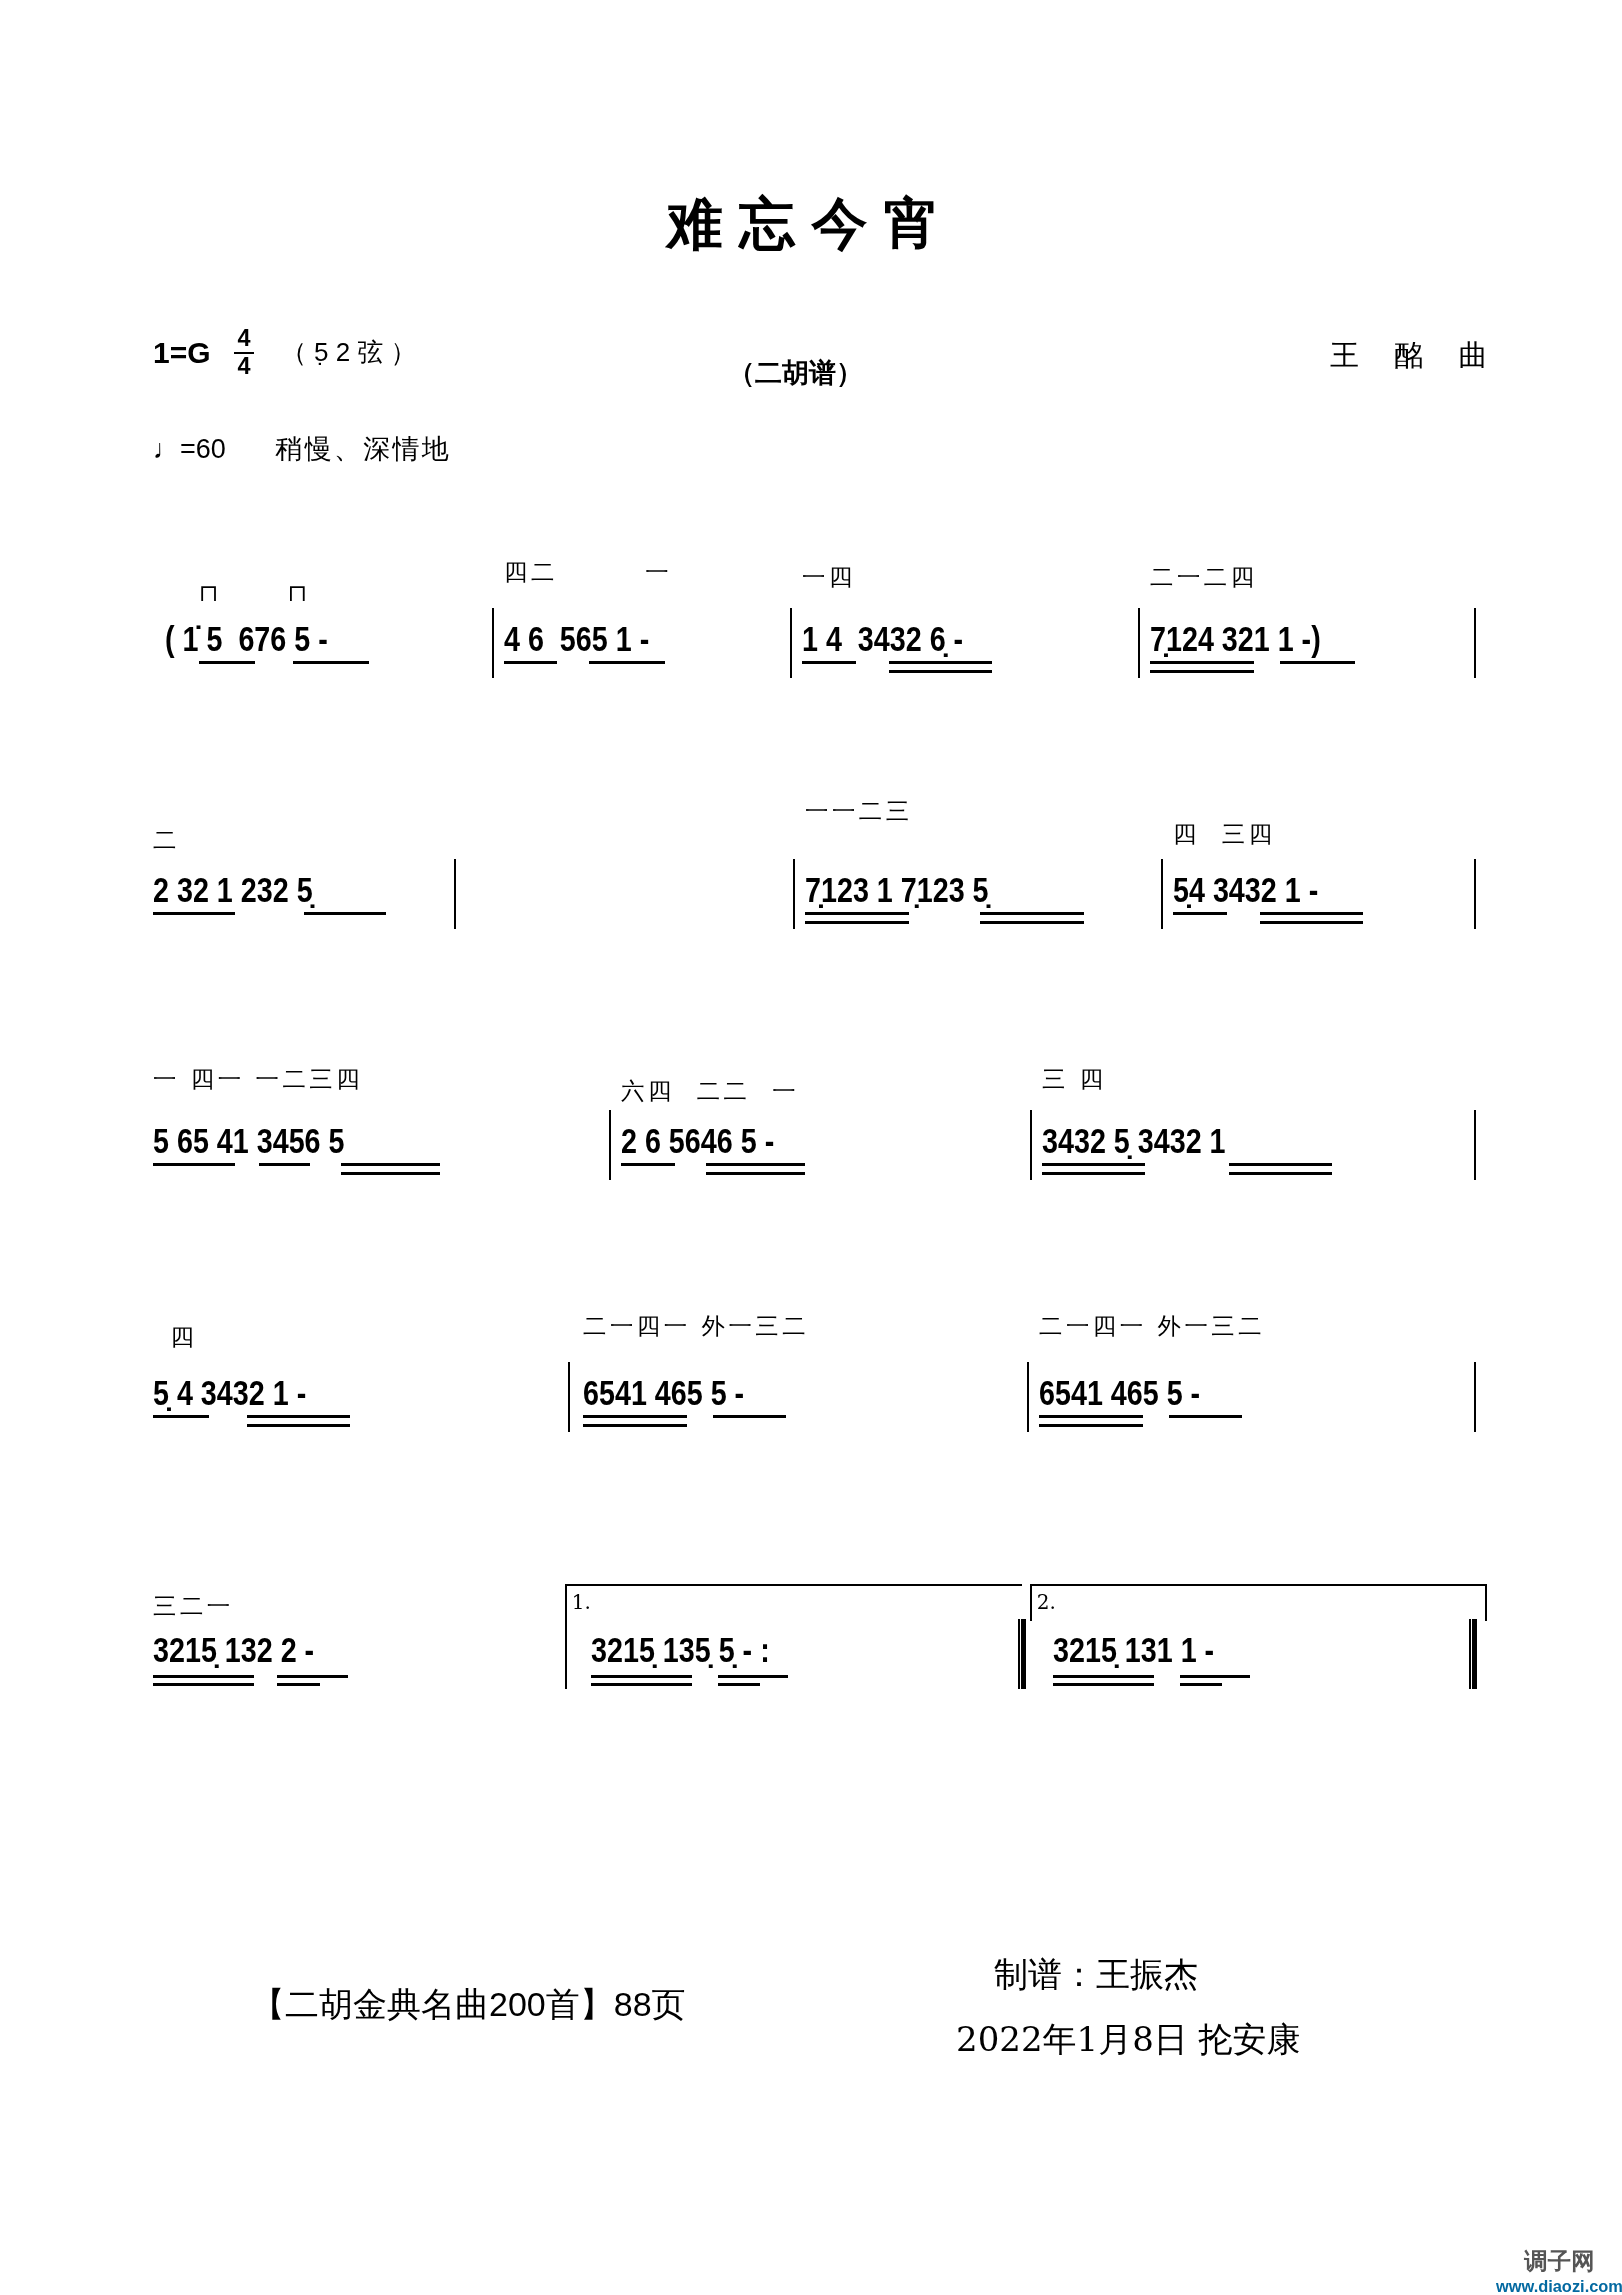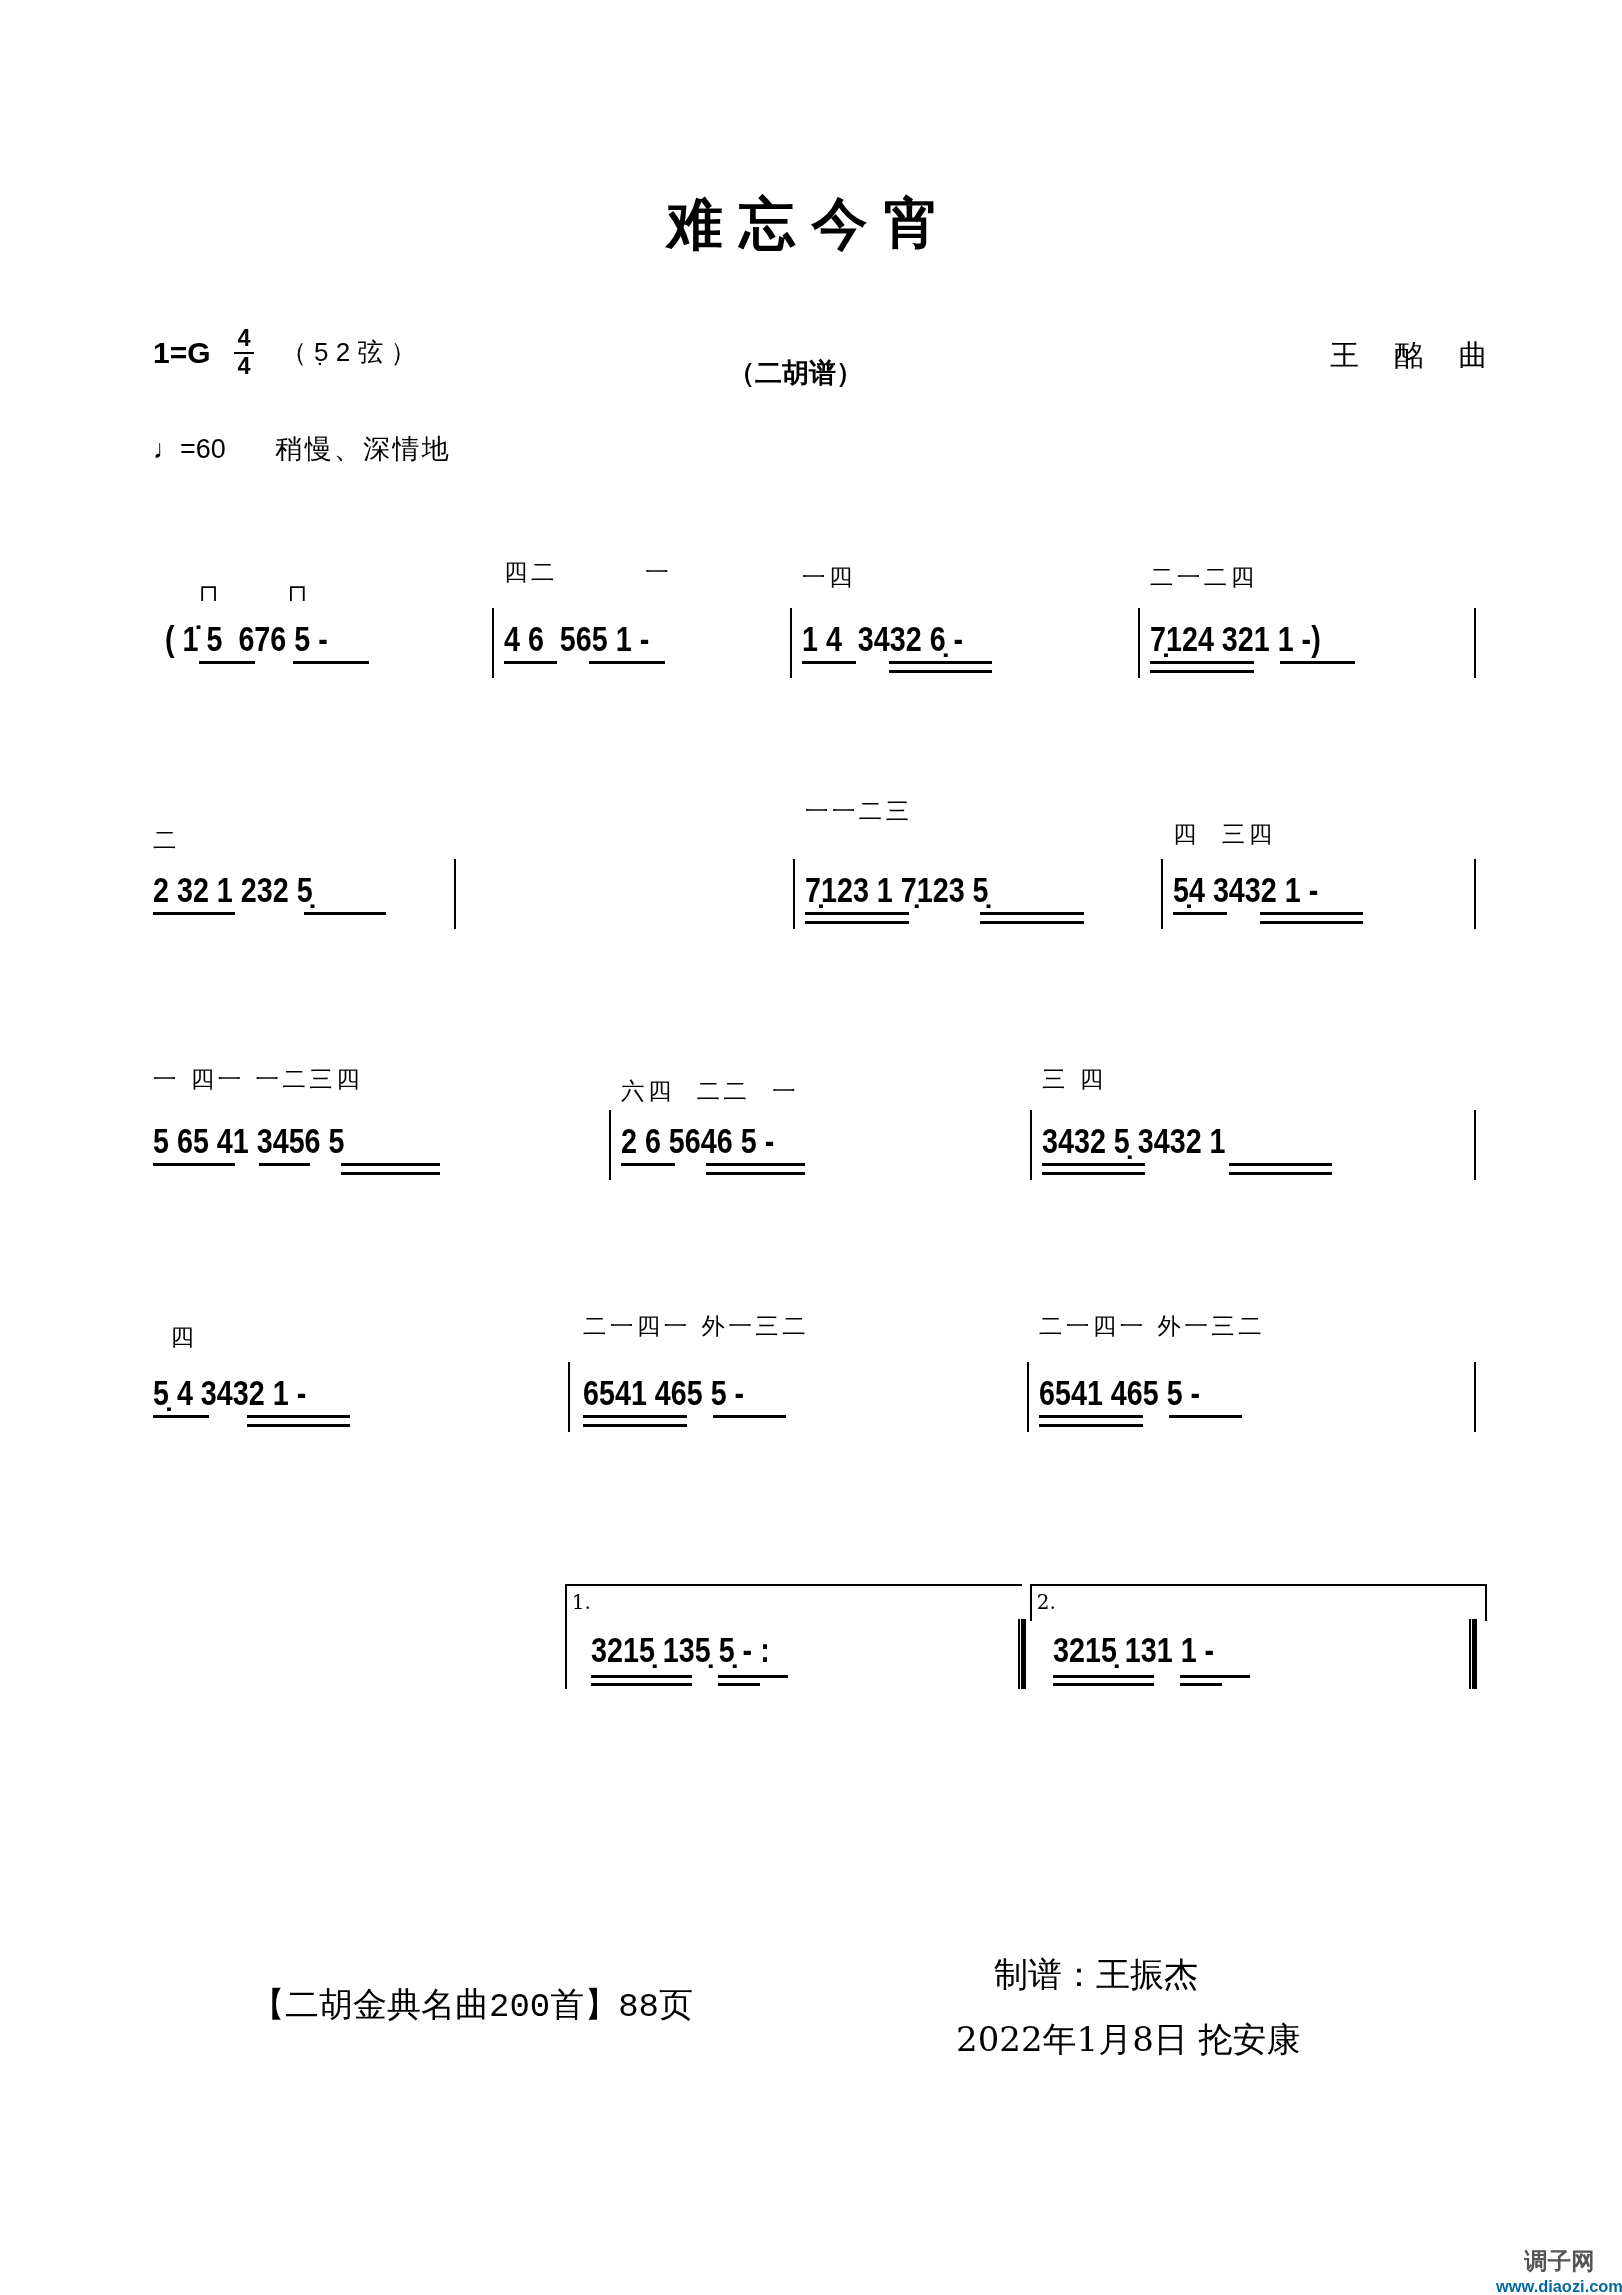--- a/index.html
+++ b/index.html
@@ -21,21 +21,21 @@
   .barline { position:absolute; width:2.3px; background:#000; top:70px; height:70px; }
   .barline.dbl { width:8.2px; background:none; border-left:2.3px solid #000; border-right:5.3px solid #000; box-sizing:border-box; }
   .notes { position:absolute; top:81px; left:0; display:flex; gap:0; font-size:35px; font-weight:bold; white-space:pre;
            font-family:"Liberation Sans", sans-serif; transform:scaleX(0.82); transform-origin:left; }
   .ann { position:absolute; top:17.5px; left:0; font-size:23.4px; white-space:pre; letter-spacing:3.5px;
          font-family:"DejaVu Serif", serif; }
   .ul { position:absolute; height:2.9px; background:#000; }
   .volta { position:absolute; border-top:2.9px solid #000; border-left:2.3px solid #000; height:35px; top:35px; }
   .volta.end { border-right:2.3px solid #000; }
   .volta span { position:absolute; left:4.7px; top:3.5px; font-size:20px; font-family:"DejaVu Serif", serif; }
-  .footer-left { left:251px; top:1982px; font-size:34px; font-family:Liberation Mono, monospace; }
+  .footer-left { left:251px; top:1982px; font-size:34px; font-family:Liberation Sans, sans-serif; }
   .footer-right1 { left:994px; top:1952px; font-size:34px; font-family:"DejaVu Serif", serif; }
   .footer-right2 { left:956px; top:2017px; font-size:34px; font-family:"DejaVu Serif", serif; }
   .watermark { left:1496px; top:2245px; text-align:center; color:#555; }
   .watermark .w1 { font-size:23.4px; font-weight:bold; }
   .watermark .w2 { font-size:16.4px; font-weight:bold; color:#0369a1; }
 </style>
 </head>
 <body>
 
 <div class="abs title">难忘今宵</div>
@@ -169,20 +169,28 @@
     <div class="ann" style="left:0;top:17.5px;">二一四一 外一三二</div>
     <div class="notes">6541 465 5 -</div>
     <div class="ul" style="left:0;top:123px;width:104px;"></div>
     <div class="ul" style="left:0;top:132px;width:104px;"></div>
     <div class="ul" style="left:130px;top:123px;width:73px;"></div>
   </div>
   <div class="barline" style="left:1321px;"></div>
 </div>
 
 <div class="abs line" style="top:1549px;">
+  <div class="measure" style="left:0;width:409px;">
+    <div class="ann" style="left:0;top:41px;">三二一</div>
+    <div class="notes">3215̣ 132 2 -</div>
+    <div class="ul" style="left:0;top:126px;width:101px;"></div>
+    <div class="ul" style="left:0;top:134px;width:101px;"></div>
+    <div class="ul" style="left:124px;top:126px;width:71px;"></div>
+    <div class="ul" style="left:124px;top:134px;width:43px;"></div>
+  </div>
   <div class="volta" style="left:412px;width:455px;">
       <span>1.</span>
     </div>
   <div class="barline" style="left:412px;"></div>
   <div class="measure" style="left:438px;width:421px;">
     <div class="notes">3215̣ 135̣ 5̣ - :</div>
     <div class="ul" style="left:0;top:126px;width:101px;"></div>
     <div class="ul" style="left:0;top:134px;width:101px;"></div>
     <div class="ul" style="left:127px;top:126px;width:70px;"></div>
     <div class="ul" style="left:127px;top:134px;width:42px;"></div>

